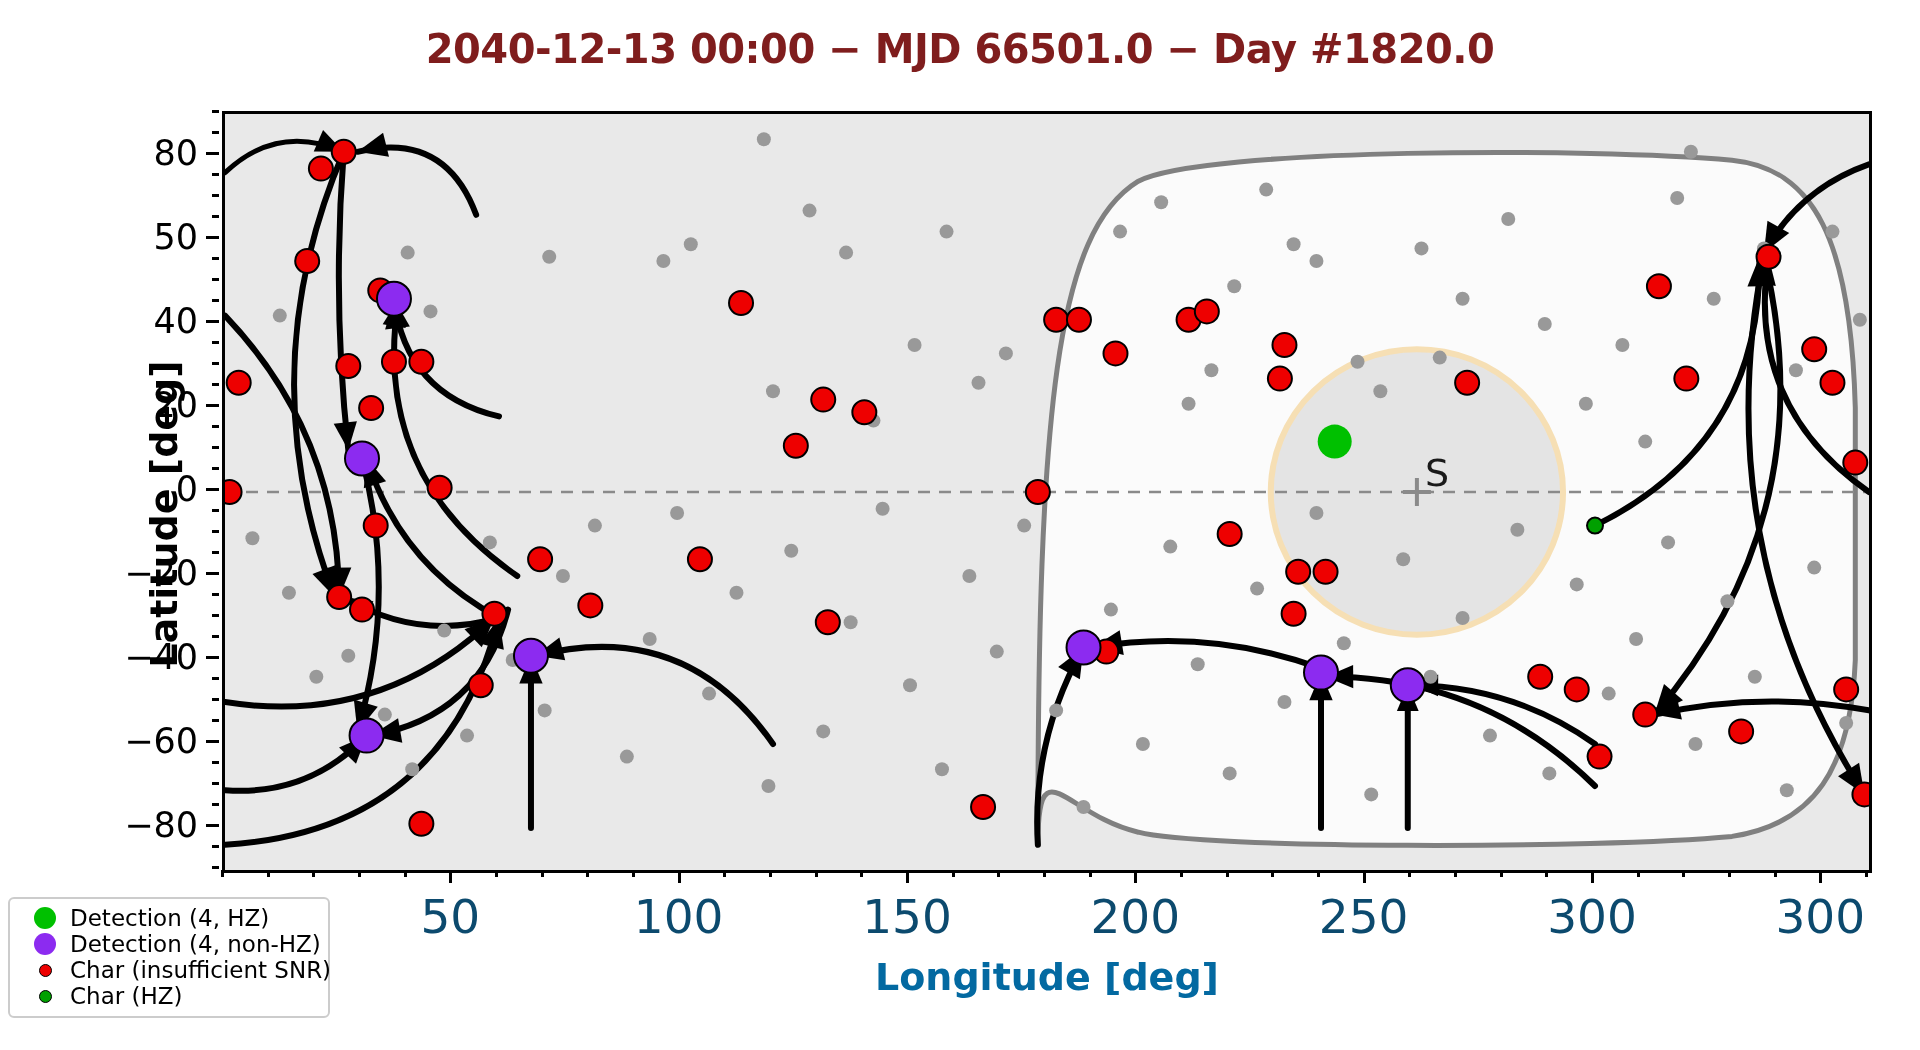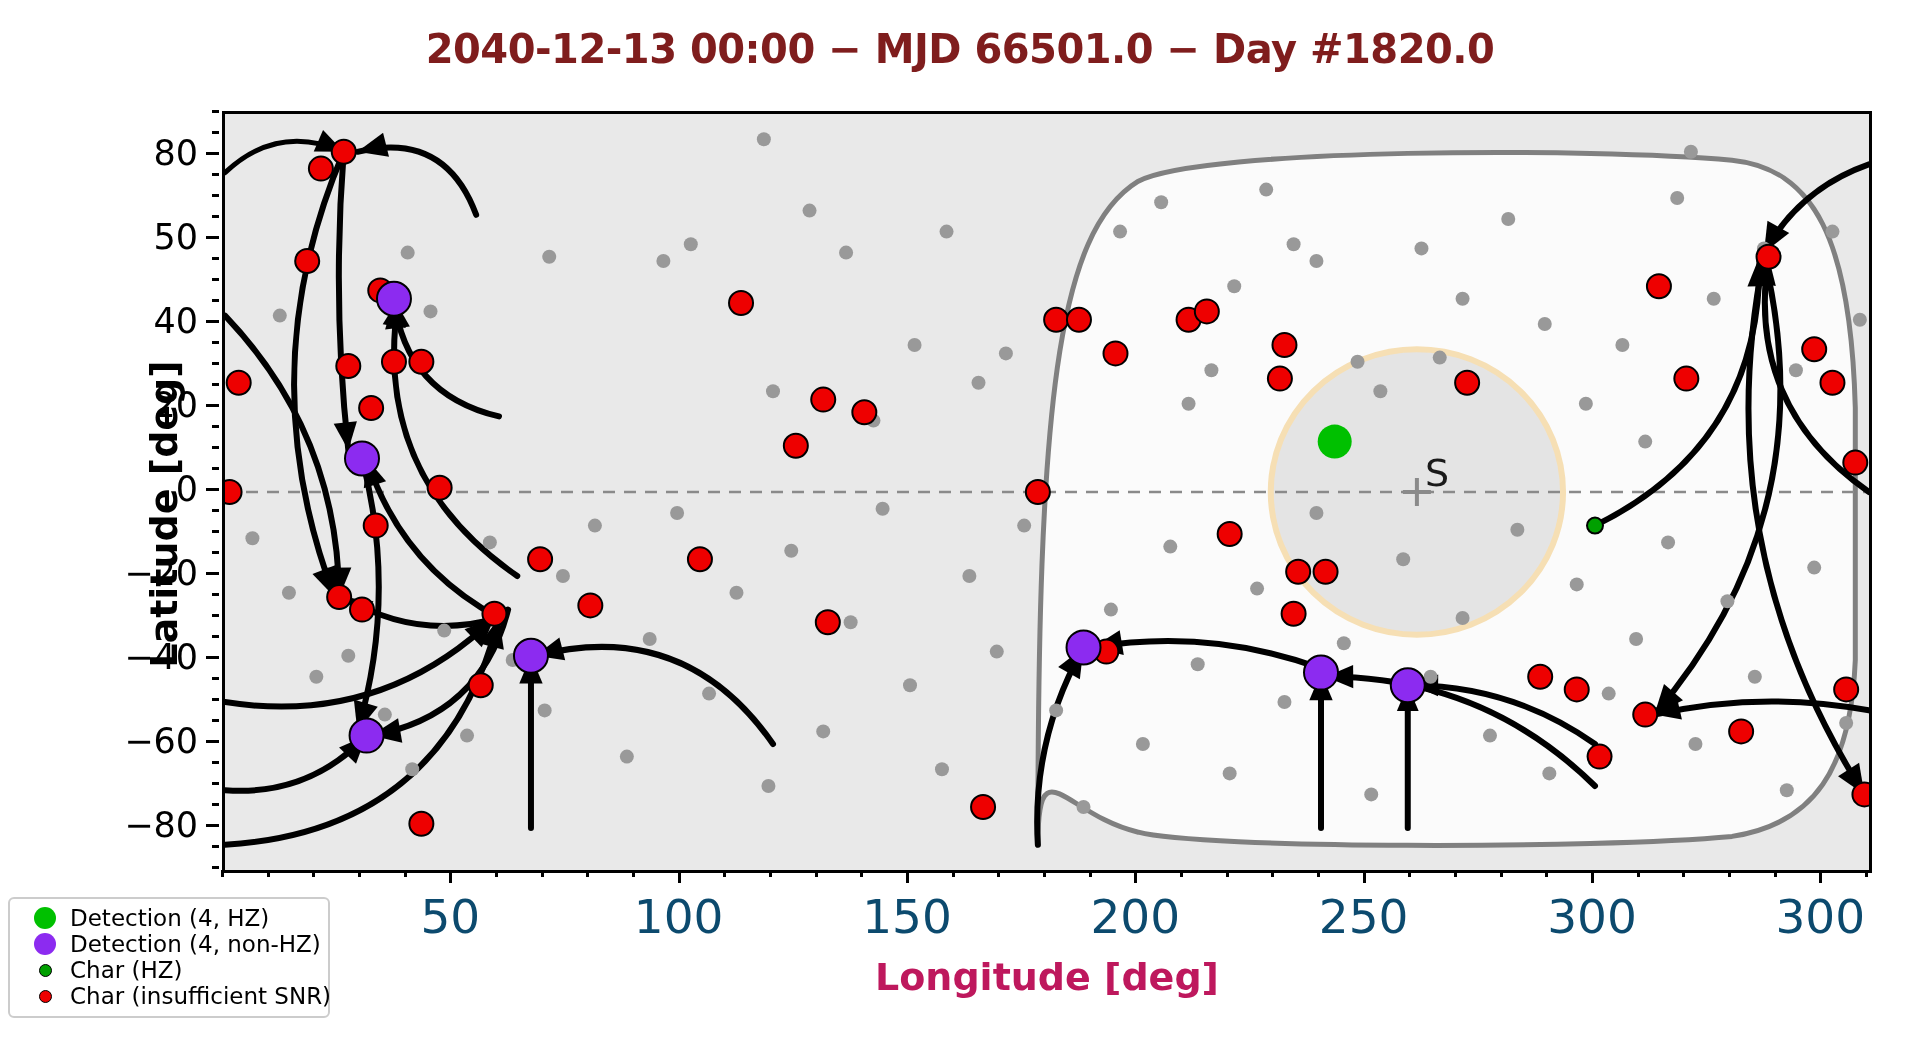--- a/index.html
+++ b/index.html
@@ -62,21 +62,21 @@
     text-align: right;
     white-space: nowrap;
     font-family: "DejaVu Sans", sans-serif;
   }
 
   #xlabel {
     position: absolute;
     left: 222px; width: 1650px;
     top: 955px;
     text-align: center;
-    font-size: 38px; font-weight: bold; color: #be185d;
+    font-size: 38px; font-weight: bold; color: #0369a1;
     white-space: nowrap;
   }
   #ylabel {
     position: absolute;
     left: -217px; top: 492px;
     width: 762px;
     text-align: center;
     transform: rotate(-90deg);
     transform-origin: center center;
     font-size: 38px; font-weight: bold; color: #000;
@@ -462,25 +462,25 @@
       <span class="legend-text">Detection (4, HZ)</span>
     </div>
     <div class="legend-row">
       <span class="legend-swatch-box">
           <span class="dot" style="width: 22px; height: 22px; background: rgb(140, 43, 240);"></span>
         </span>
       <span class="legend-text">Detection (4, non-HZ)</span>
     </div>
     <div class="legend-row">
       <span class="legend-swatch-box">
+          <span class="dot" style="width: 13px; height: 13px; background: rgb(238, 0, 0); border: 1.5px solid rgb(0, 0, 0);"></span>
+        </span>
+      <span class="legend-text">Char (insufficient SNR)</span>
+    </div>
+    <div class="legend-row">
+      <span class="legend-swatch-box">
           <span class="dot" style="width: 13px; height: 13px; background: rgb(0, 160, 0); border: 1.5px solid rgb(0, 0, 0);"></span>
         </span>
       <span class="legend-text">Char (HZ)</span>
     </div>
-    <div class="legend-row">
-      <span class="legend-swatch-box">
-          <span class="dot" style="width: 13px; height: 13px; background: rgb(238, 0, 0); border: 1.5px solid rgb(0, 0, 0);"></span>
-        </span>
-      <span class="legend-text">Char (insufficient SNR)</span>
-    </div>
   </div>
 
 </div>
 
 </body></html>

